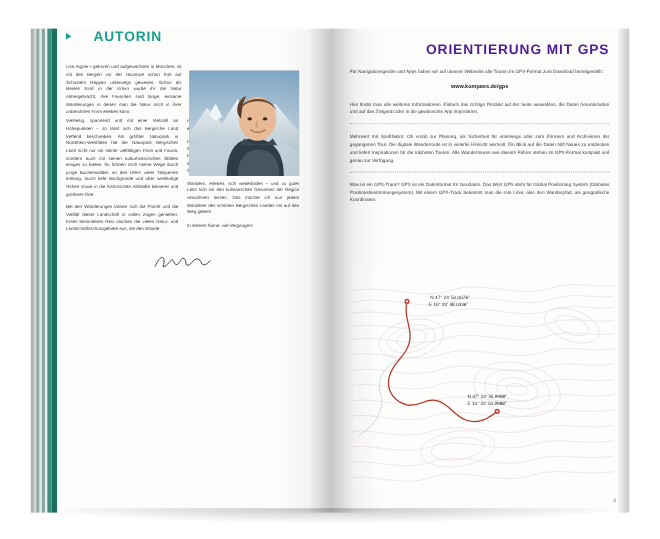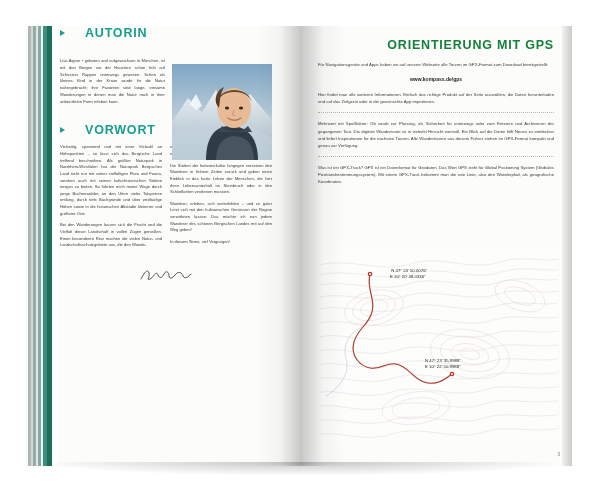--- a/index.html
+++ b/index.html
@@ -82,21 +82,21 @@
     border-top: 3.5px solid transparent;
     border-bottom: 3.5px solid transparent;
     flex: 0 0 auto;
   }
   .head-text {
     color: #17a08c;
     font-size: 12.5px;
     font-weight: bold;
     letter-spacing: 0.8px;
   }
-  .head-text.right { color: #15803d; }
+  .head-text.right { color: #4c1d95; }
 
   .head-right-wrap {
     display: flex; align-items: center; justify-content: flex-end;
     gap: 6px;
     margin: 0 0 9px 0;
   }
 
   
   .body-txt {
     font-size: 4.1px;
@@ -259,24 +259,20 @@
           <path d="M45 41 C42 36, 44 26, 52 23 C48 30, 48 37, 47 44 Z" fill="url(#hair)"></path>
           <ellipse cx="55" cy="44" rx="2.1" ry="1.5" fill="#34291f"></ellipse>
           <ellipse cx="69" cy="44" rx="2.1" ry="1.5" fill="#34291f"></ellipse>
           <path d="M56 54 C59 57, 66 57, 69 54" stroke="#b07a59" stroke-width="1.4" fill="none" stroke-linecap="round"></path>
           <path d="M62 46 L60.5 51 L63 51.5" stroke="#c99470" stroke-width="1" fill="none"></path>
           <path d="M50 62 C56 69, 70 69, 76 62 L80 68 L46 68 Z" fill="#3a4853"></path>
         </svg>
       </div>
     </div>
 
-    <div class="section-head" style="margin-top:18px;">
-      <span class="head-tri"></span>
-      <span class="head-text">VORWORT</span>
-    </div>
 
     <div class="vorwort-cols">
       <div class="vcol">
         <p class="body-txt">Vielseitig, spannend und mit einer Vielzahl an Höhepunkten – so lässt sich das Bergische Land treffend beschreiben. Als größter Naturpark in Nordrhein-Westfalen hat der Naturpark Bergisches Land nicht nur mit seiner vielfältigen Flora und Fauna, sondern auch mit seinen kulturhistorischen Stätten einiges zu bieten. So führten mich meine Wege durch junge Buchenwälder, an den Ufern vieler Talsperren entlang, durch tiefe Bachgründe und über weitläufige Höhen sowie in die historischen Altstädte kleinerer und größerer Orte.</p>
         <p class="body-txt">Bei den Wanderungen lassen sich die Pracht und die Vielfalt dieser Landschaft in vollen Zügen genießen. Einen besonderen Reiz machen die vielen Natur- und Landschaftsschutzgebiete aus, die den Wande-</p>
       </div>
       <div class="vcol">
         <p class="body-txt">rer zuweilen in die Welt der Gnome und Waldelfen eintauchen lassen.</p>
         <p class="body-txt">Die Stätten der Industriekultur hingegen versetzen den Wanderer in frühere Zeiten zurück und geben einen Einblick in das harte Leben der Menschen, die hier ihren Lebensunterhalt im Steinbruch oder in den Schleifkotten verdienen mussten.</p>
         <p class="body-txt">Wandern, erleben, sich weiterbilden – und zu guter Letzt sich mit den kulinarischen Genüssen der Region verwöhnen lassen. Das möchte ich nun jedem Wanderer des schönen Bergischen Landes mit auf den Weg geben!</p>

